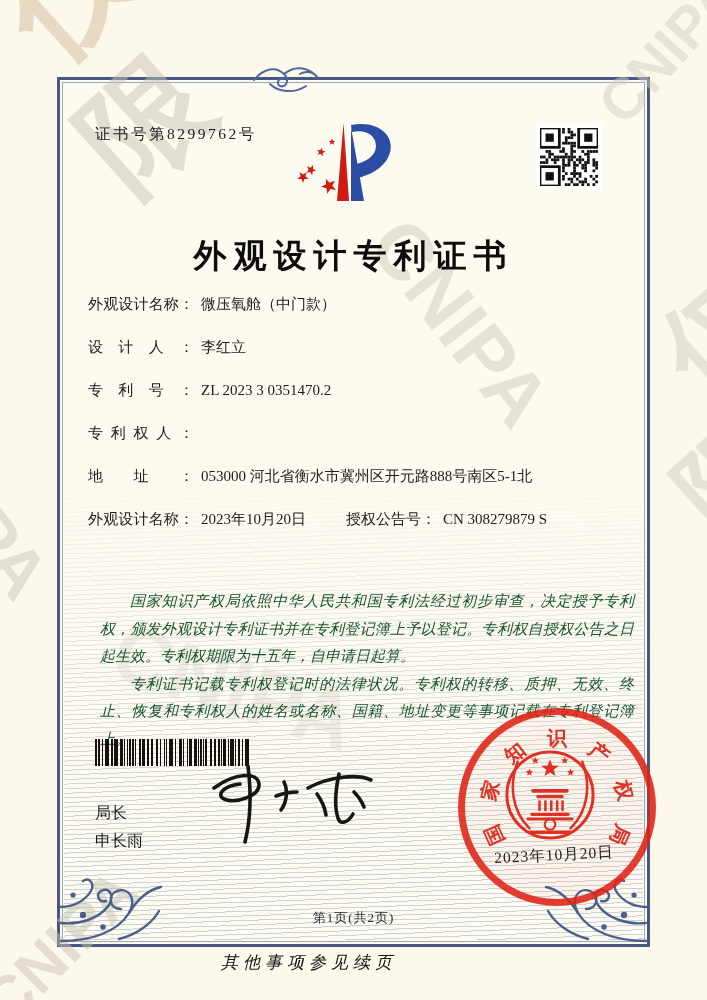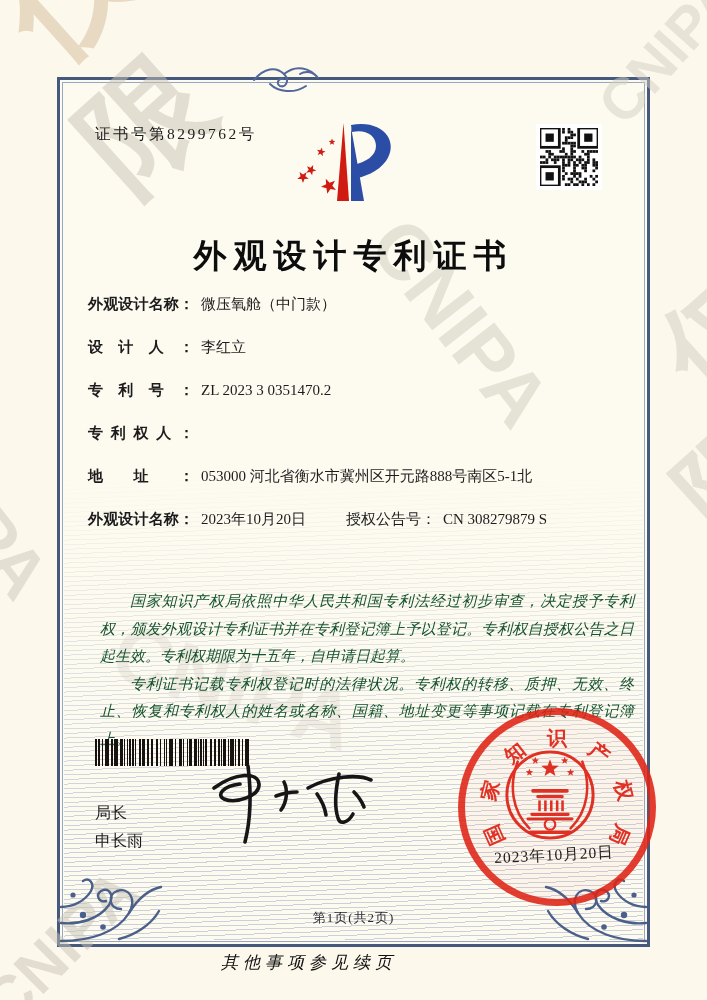--- a/index.html
+++ b/index.html
@@ -32,21 +32,21 @@
   .cert-number{position:absolute;left:95px;top:124px;z-index:3;
     font-size:15.5px;letter-spacing:2.5px;}
   .logo{position:absolute;left:296px;top:118px;width:104px;height:88px;z-index:3;}
   .qr{position:absolute;left:536px;top:124px;width:66px;height:66px;background:#fff;
       z-index:3;display:flex;align-items:center;justify-content:center;}
   .title{position:absolute;left:0;width:707px;top:234px;z-index:3;text-align:center;
     font-size:33px;font-weight:bold;letter-spacing:7px;color:#0d0d0d;}
   .fields{position:absolute;left:88px;top:296px;width:540px;z-index:3;
     display:flex;flex-direction:column;gap:26px;font-size:15px;}
   .frow{display:flex;line-height:17px;white-space:nowrap;}
-  .flabel{display:inline-block;width:106px;text-align:justify;text-align-last:justify;font-weight:bold;}
+  .flabel{display:inline-block;width:106px;text-align:justify;text-align-last:justify;}
   .fvalue{margin-left:7px;}
   .flabel2{margin-left:40px;}
   .paras{position:absolute;left:100px;top:588px;width:534px;z-index:3;
     font-size:15px;line-height:27.5px;font-style:italic;text-align:justify;color:#14532d;}
   .paras p{margin:0;text-indent:2em;}
   .barcode{position:absolute;left:95px;top:739px;width:192px;height:27px;z-index:3;
     display:flex;align-items:stretch;}
   .barcode i{display:block;background:#17120f;}
   .director{position:absolute;left:95px;top:799px;z-index:3;
     font-family:Liberation Sans, sans-serif;font-size:16px;line-height:28px;}

